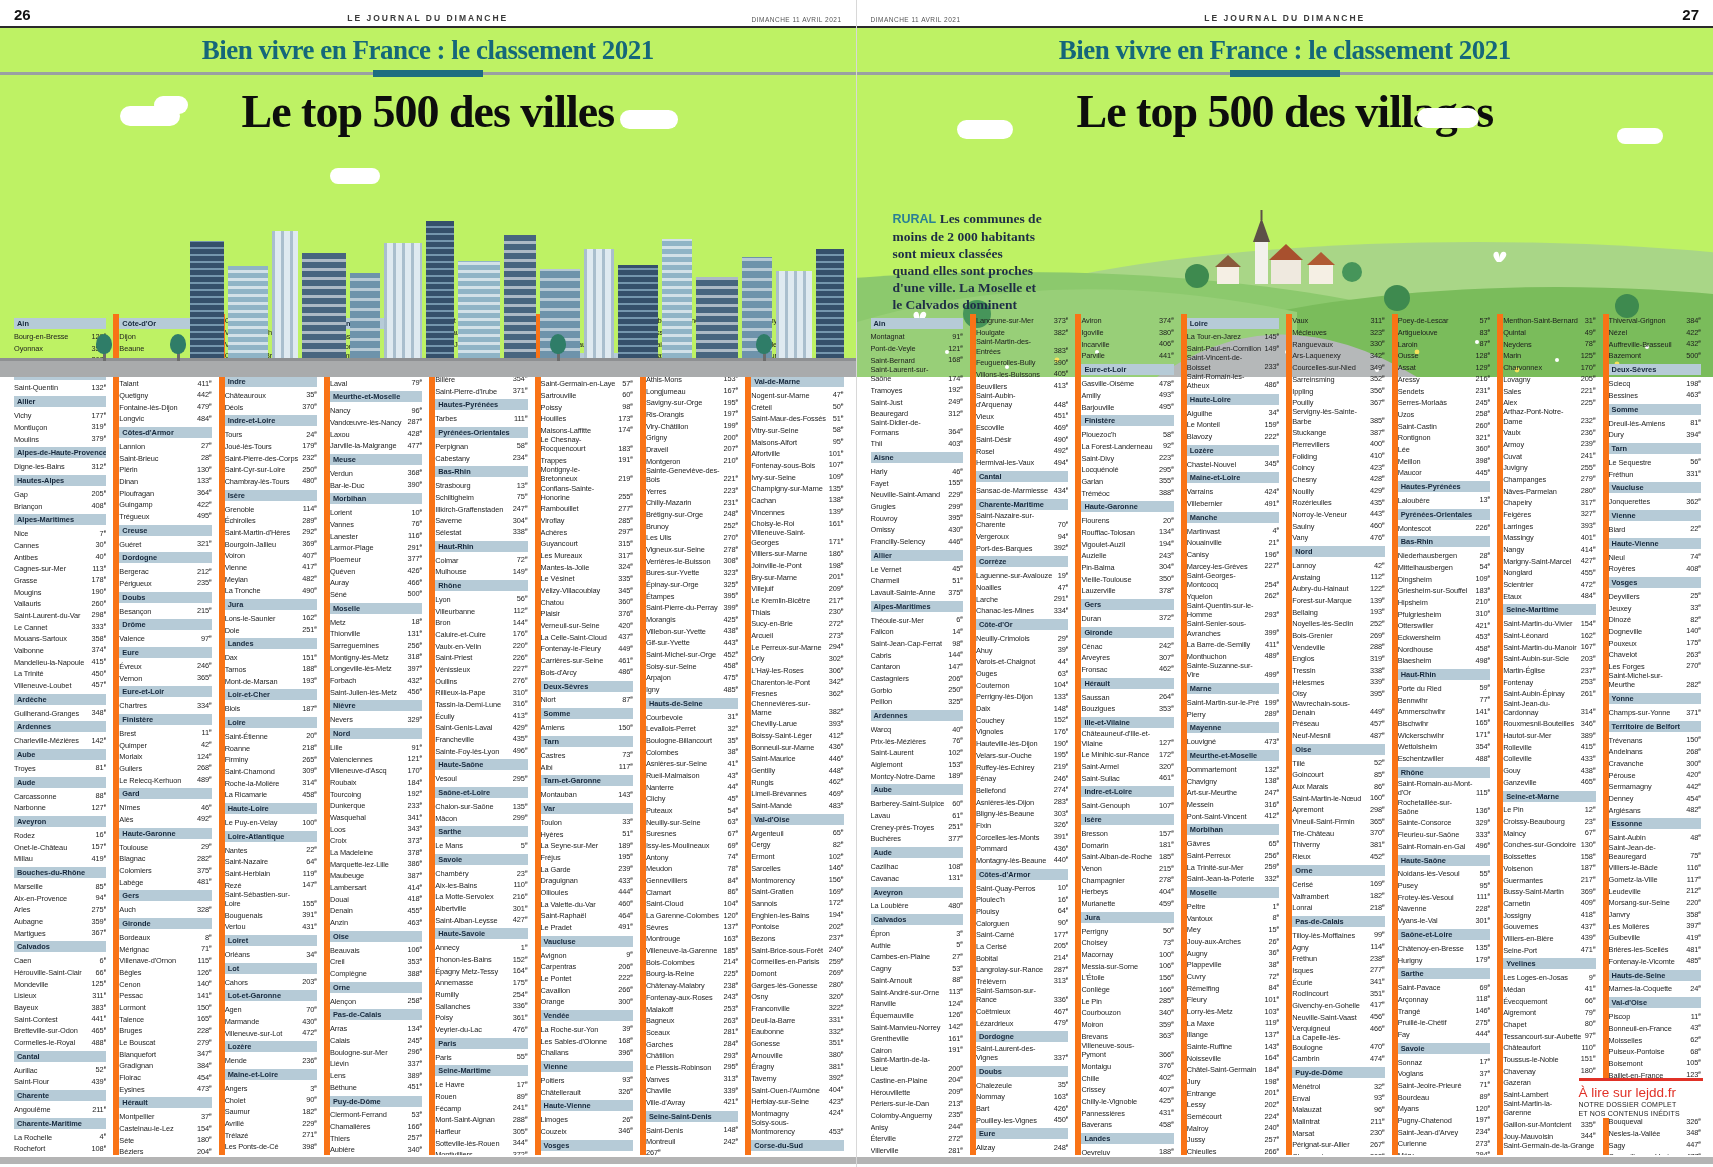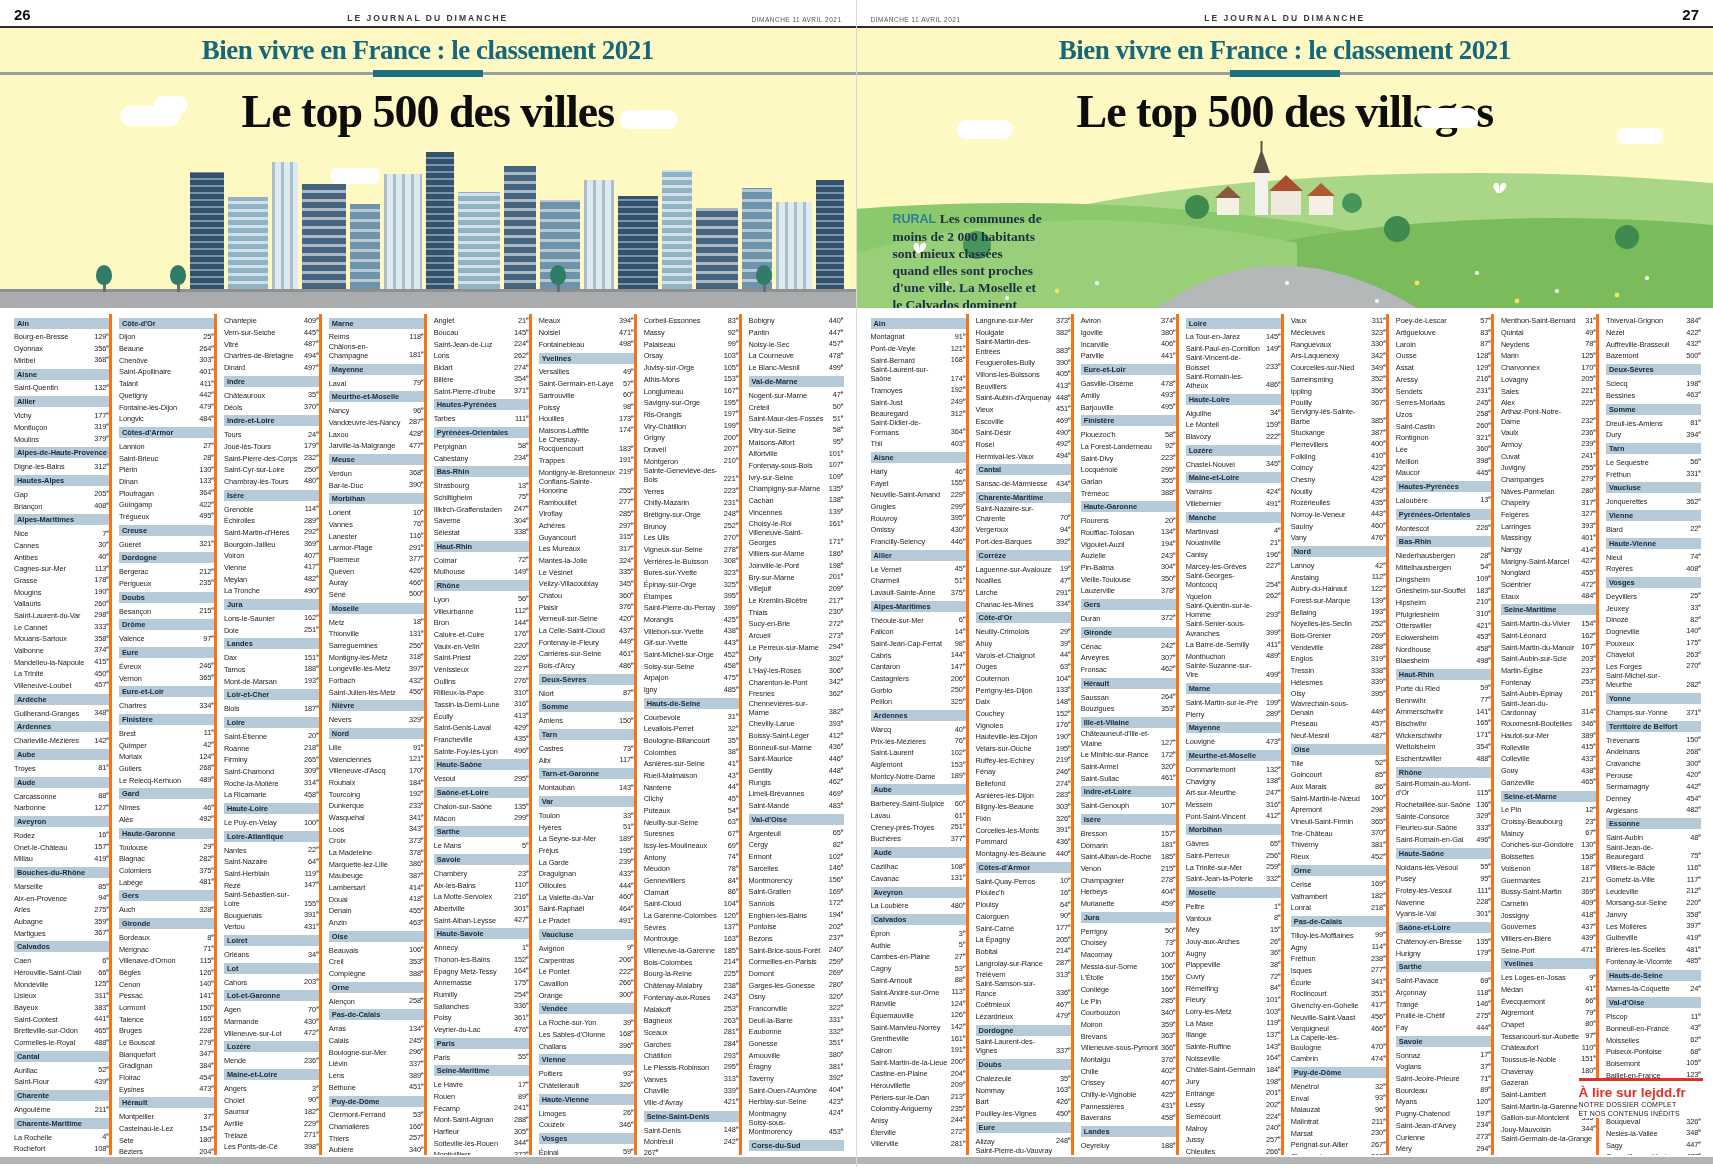--- a/index.html
+++ b/index.html
@@ -10,21 +10,21 @@
   .page.right{width:857px;border-left:1px solid #d8d8d8;}
   
   .pgheader{position:relative;height:28px;background:#fff;display:flex;align-items:flex-end;
     padding:0 14px 3px 14px;border-bottom:2px solid #2b2b2b;box-sizing:border-box;}
   .pgnum{font-size:15px;font-weight:bold;color:#111;}
   .masthead{position:absolute;left:0;right:0;text-align:center;font-size:8.5px;letter-spacing:2px;color:#3a3a3a;font-weight:bold;}
   .pgdate{margin-left:auto;font-size:6.5px;letter-spacing:.5px;color:#555;}
   .page.right .pgdate{margin-left:0;margin-right:auto;}
   .page.right .pgnum{margin-left:auto;}
   
-  .sky{position:relative;height:280px;background:#fef9c3;overflow:hidden;}
+  .sky{position:relative;height:349px;background:#bef264;overflow:hidden;}
   .banner{padding-top:7px;text-align:center;font-family:"Liberation Serif",serif;font-weight:bold;
     font-size:27px;color:#15677a;letter-spacing:-.5px;}
   .rule{position:relative;height:3px;background:#9aa0a2;margin-top:6px;}
   .rule .rule-accent{position:absolute;left:50%;top:-2px;width:110px;height:7px;margin-left:-55px;background:#1d6e80;}
   .bigtitle{margin:10px 0 0 0;text-align:center;font-family:"Liberation Serif",serif;font-weight:bold;
     font-size:46px;color:#0d0d0d;letter-spacing:-1px;}
   .intro{position:absolute;width:232px;font-family:"Liberation Serif",serif;font-weight:bold;
     font-size:13.5px;line-height:1.26;color:#1e2d46;z-index:5;}
   .intro .tag{color:#2a8095;font-family:"Liberation Sans",sans-serif;font-size:12.5px;}
   .intro-left{left:16px;top:98px;}
@@ -39,33 +39,33 @@
   .w3{background:#dfeaf0;background-image:repeating-linear-gradient(90deg,rgba(70,110,140,.35) 0 3px,transparent 3px 9px);}
   .w4{background:#35506b;background-image:repeating-linear-gradient(0deg,rgba(180,220,240,.5) 0 2px,transparent 2px 7px);}
   .w5{background:#6e93ab;background-image:repeating-linear-gradient(0deg,rgba(255,255,255,.5) 0 3px,transparent 3px 10px);}
   .tree{position:absolute;bottom:16px;width:16px;height:26px;z-index:2;}
   .tree:before{content:"";position:absolute;left:7px;bottom:0;width:3px;height:10px;background:#6c6c6c;}
   .tree:after{content:"";position:absolute;left:0;bottom:7px;width:16px;height:20px;border-radius:50% 50% 45% 45%;background:#2f7d68;}
   
   .lists{position:absolute;top:310px;left:0;right:0;bottom:12px;display:flex;
     padding:4px 12px 0 14px;box-sizing:border-box;}
   .col{flex:1 1 0;overflow:hidden;min-width:0;}
-  .col + .col{border-left:3px solid #f97316;padding-left:7px;}
+  .col + .col{border-left:6px solid #f97316;margin-left:7px;}
   .dept{background:#b6cbd7;color:#16283c;font-weight:bold;font-size:7.4px;line-height:9px;
     padding:1px 3px;margin:3.5px 0 1.5px 0;white-space:nowrap;overflow:hidden;}
   .entry{display:flex;justify-content:space-between;align-items:flex-end;gap:3px;
     font-size:7.4px;line-height:9.2px;color:#1d1d1d;letter-spacing:-.1px;}
   .entry .nm{min-width:0;}
   .entry .rk{white-space:nowrap;font-weight:normal;}
   .entry .rk sup{font-size:5px;}
   .bottombar{position:absolute;left:0;right:0;bottom:3px;height:7px;background:#b4b4b4;}
   
   .footer-promo{position:absolute;width:124px;z-index:6;background:#fff;}
   .footer-promo .fp-rule{height:3px;background:#e03127;margin-bottom:4px;}
-  .fp-title{color:#e03127;font-weight:bold;font-size:13.5px;font-family:"Liberation Sans",sans-serif;}
+  .fp-title{color:#e03127;font-weight:normal;font-size:13.5px;font-family:"Liberation Sans",sans-serif;}
   .fp-sub{font-size:7px;color:#222;line-height:9px;letter-spacing:.2px;}
   svg{display:block;}
 </style>
 </head>
 <body>
 
 <div id="canvas">
 <div class="spread">
 
   <div class="page left">
@@ -2539,21 +2539,21 @@
             </div>
             <div class="entry">
               <span class="nm">Calorguen</span>
               <span class="rk">90<sup>e</sup></span>
             </div>
             <div class="entry">
               <span class="nm">Saint-Carné</span>
               <span class="rk">177<sup>e</sup></span>
             </div>
             <div class="entry">
-              <span class="nm">La Épagny</span>
+              <span class="nm">La Cerisé</span>
               <span class="rk">205<sup>e</sup></span>
             </div>
             <div class="entry">
               <span class="nm">Bobital</span>
               <span class="rk">214<sup>e</sup></span>
             </div>
             <div class="entry">
               <span class="nm">Langrolay-sur-Rance</span>
               <span class="rk">287<sup>e</sup></span>
             </div>

